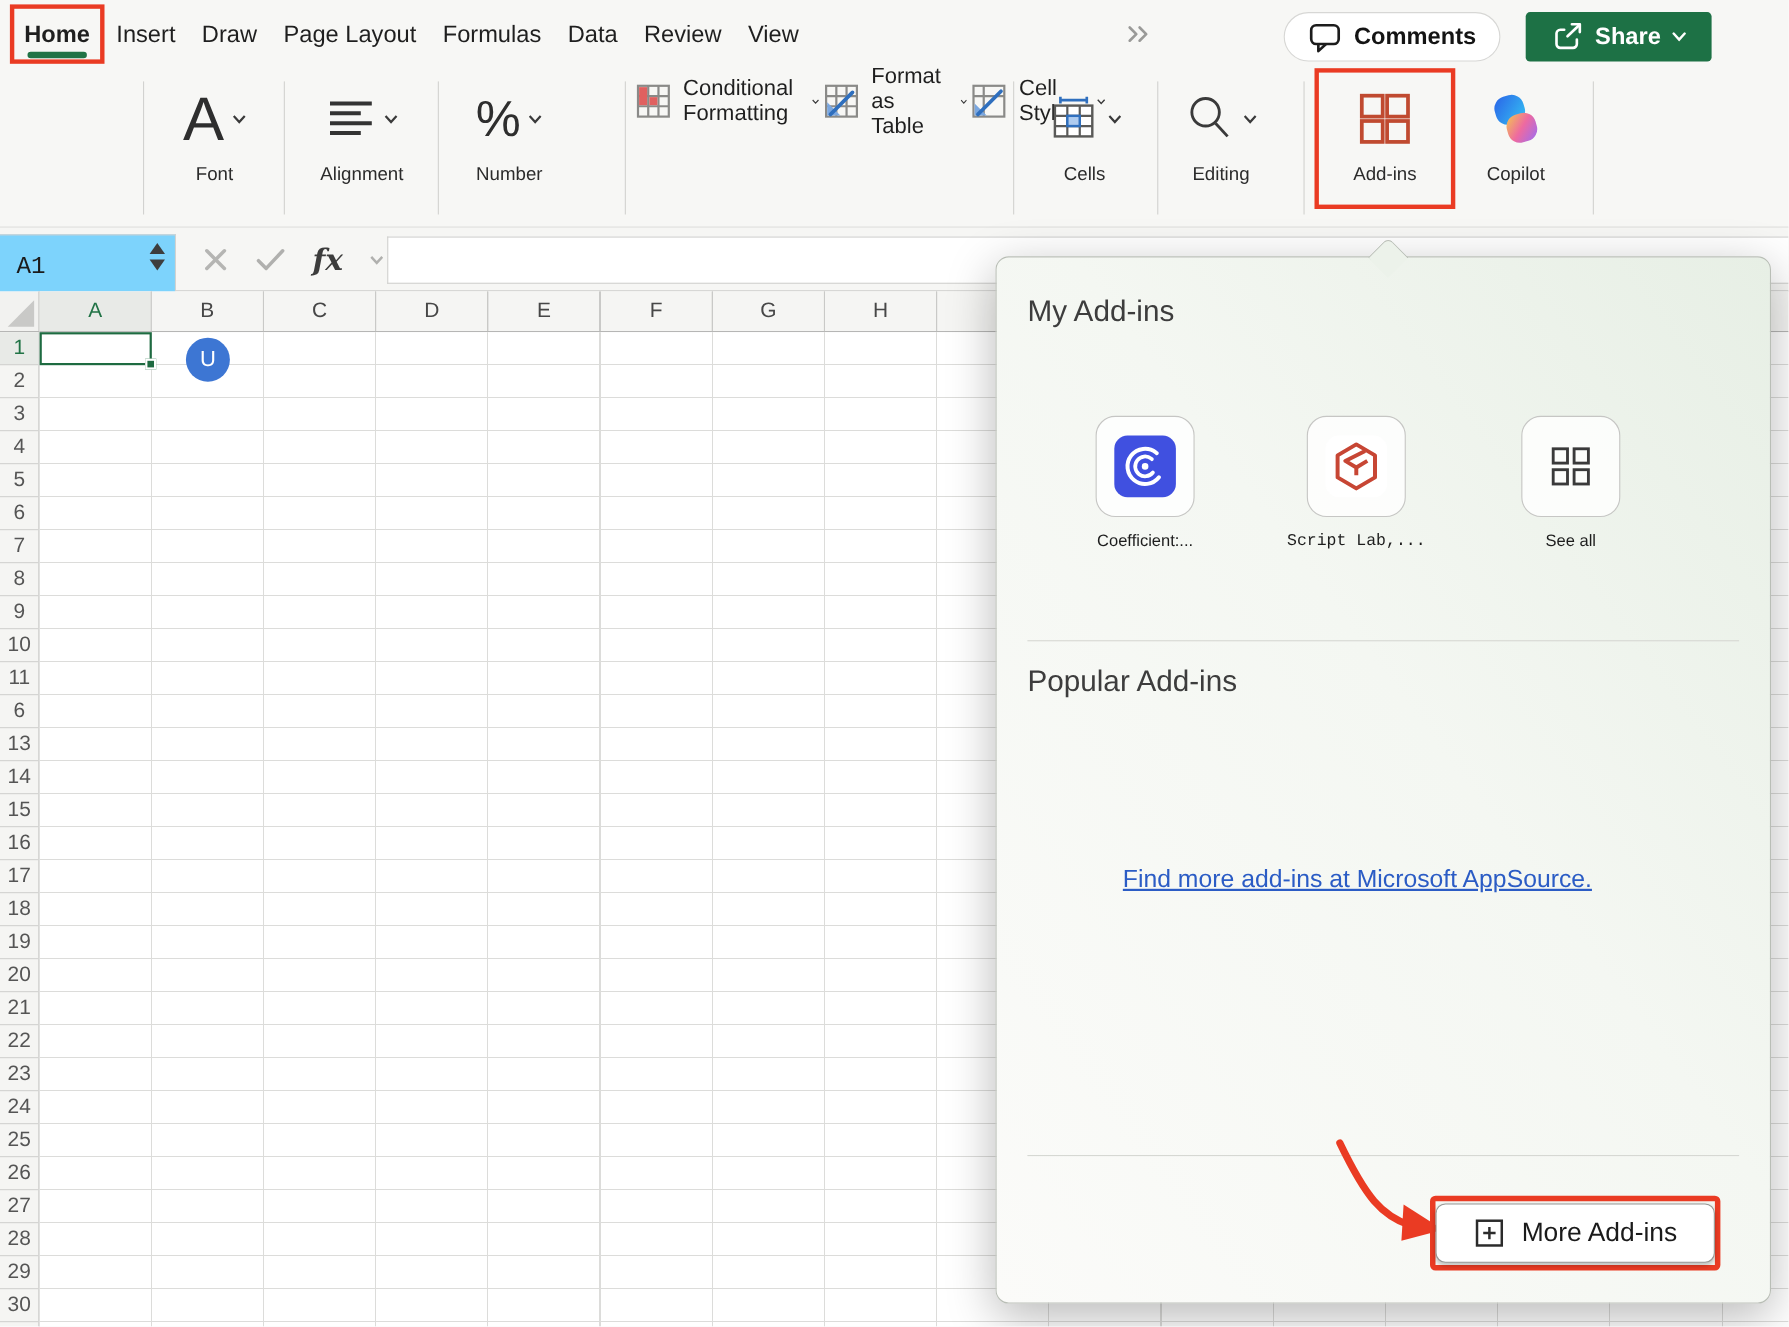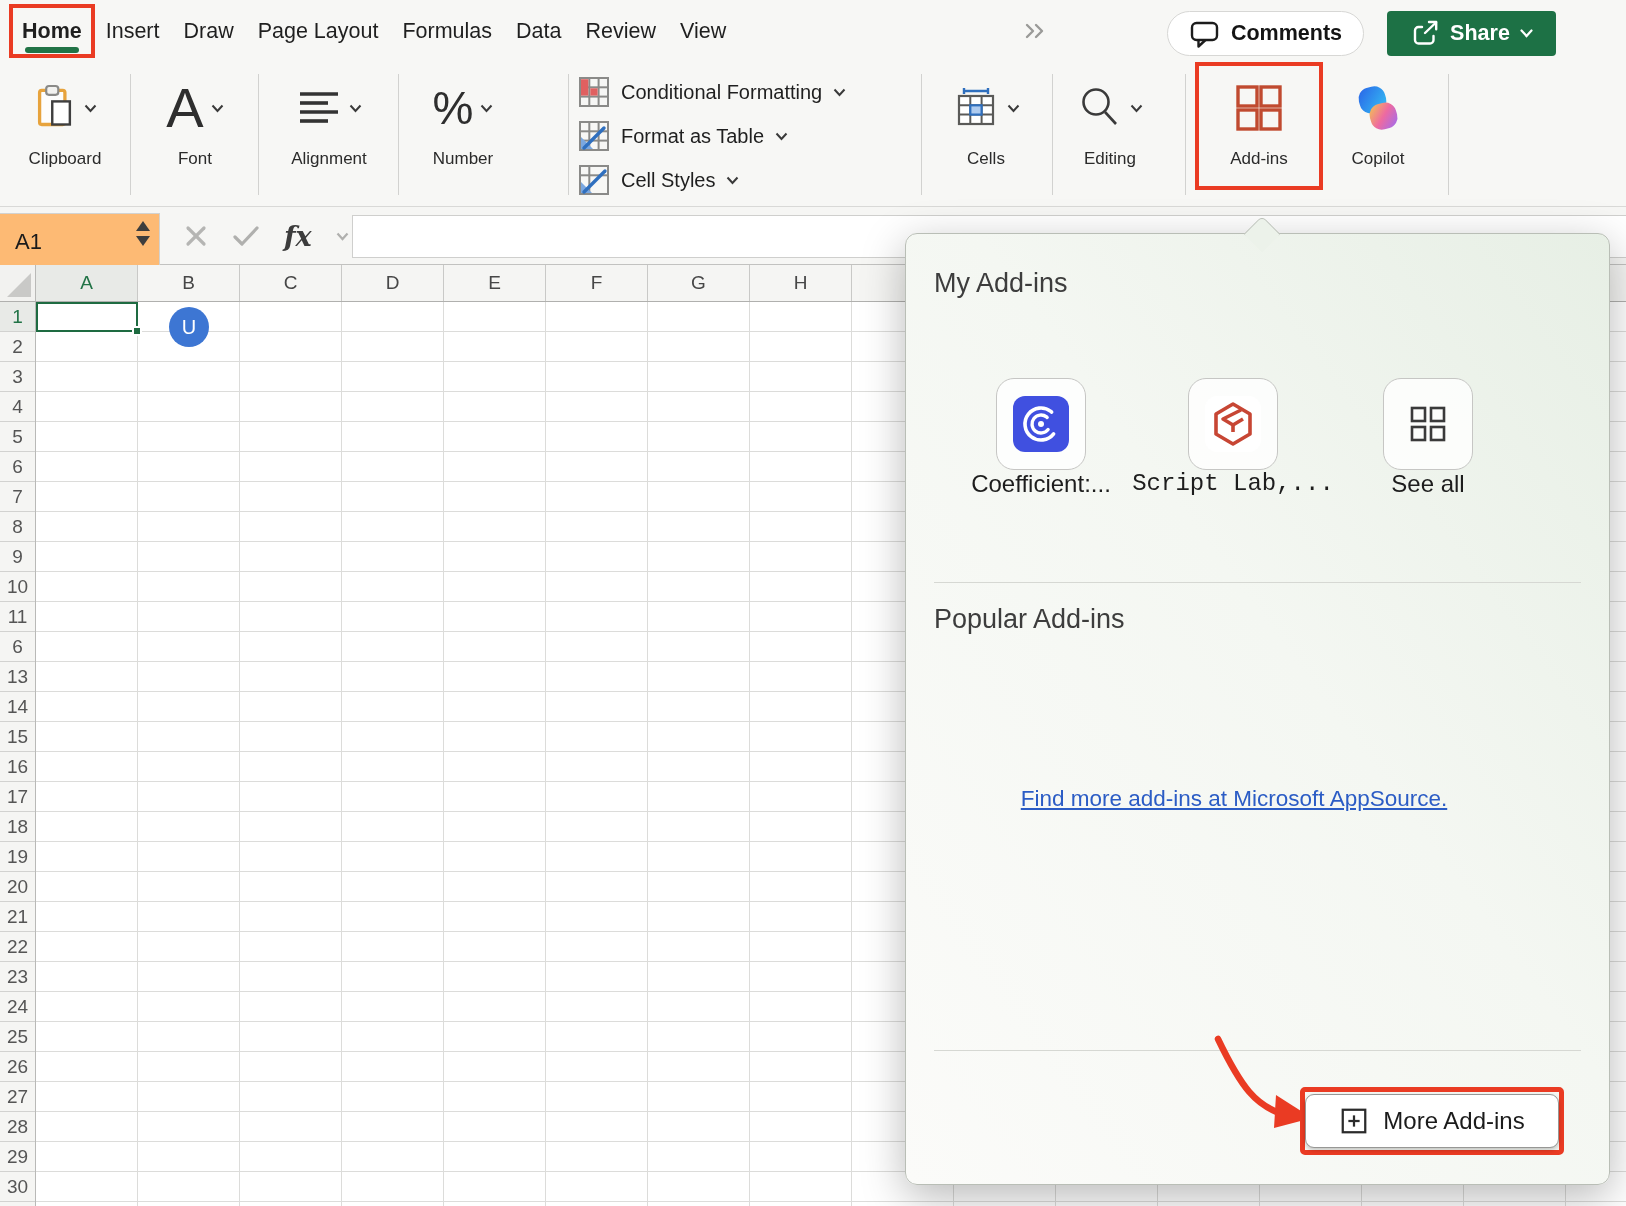--- a/index.html
+++ b/index.html
@@ -25,28 +25,28 @@
   
   #ribbon { position:absolute; left:0; top:62px; width:1626px; height:145px; background:#f7f7f5; border-bottom:1px solid #d9d9d7; }
   .rdiv { position:absolute; top:12px; height:121px; width:1px; background:#d2d2d0; }
   .rgroup { position:absolute; top:0; height:145px; display:flex; flex-direction:column; align-items:center; padding-top:13px; }
   .ricon-row { height:66px; display:flex; align-items:center; gap:7px; }
   .rlabel { margin-top:7px; font-size:17px; color:#2b2b2b; text-align:center; line-height:22px; white-space:nowrap; }
   .chev { width:13px; height:9px; }
   .glyph-font { font-size:56px; font-weight:400; color:#2e2e2e; line-height:56px; }
   .glyph-pct { font-size:46px; font-weight:400; color:#2e2e2e; line-height:50px; }
 
-  #styles-group { display:flex; flex-direction:column; align-items:flex-start; gap:4px; padding-top:10px; }
+  #styles-group { display:flex; flex-direction:row; align-items:flex-start; gap:4px; padding-top:10px; }
   .style-row { height:40px; display:flex; align-items:center; gap:11px; font-size:20px; color:#1f1f1f; }
 
   #addins-annotation { position:absolute; left:1195px; top:0; width:128px; height:128px; border:4px solid #EA3B23; pointer-events:none; }
 
   
   #fbar { position:absolute; left:0; top:207px; width:1626px; height:58px; background:#f6f6f4; border-bottom:1px solid #c2c2c0; }
-  #namebox { position:absolute; left:0; top:6px; width:160px; height:58px; background:#fdba74; border:1px solid #d2d2d0; border-left:none; display:flex; align-items:center; padding-left:15px; font-size:22px; color:#1b1b1b; }
+  #namebox { position:absolute; left:0; top:6px; width:160px; height:58px; background:#7dd3fc; border:1px solid #d2d2d0; border-left:none; display:flex; align-items:center; padding-left:15px; font-size:22px; color:#1b1b1b;font-family:Liberation Mono, monospace; }
   #namebox-spin { position:absolute; right:9px; top:7px; display:flex; flex-direction:column; gap:5px; }
   .tri-up { width:0; height:0; border-left:7px solid transparent; border-right:7px solid transparent; border-bottom:10px solid #3d3d3d; }
   .tri-dn { width:0; height:0; border-left:7px solid transparent; border-right:7px solid transparent; border-top:10px solid #3d3d3d; }
   #fbar-icons { position:absolute; left:172px; top:0; height:58px; display:flex; align-items:center; gap:24px; padding-left:12px; }
   .fx-label { font-family:"DejaVu Serif","Liberation Serif",serif; font-style:italic; font-weight:600; font-size:27px; color:#3c3c3c; }
   #formula-input { position:absolute; left:352px; top:8px; width:1274px; height:43px; background:#fff; border:1px solid #cfcfcd; border-right:none; }
 
   
   #sheet { position:absolute; left:0; top:265px; width:1626px; height:941px; background:#fff; }
   #corner { position:absolute; left:0; top:0; width:36px; height:37px; background:#f2f2f0; border-right:1px solid #b9b9b7; border-bottom:1px solid #b0b0ae; }
@@ -68,21 +68,21 @@
 
   
   #popup { position:absolute; left:905px; top:233px; width:705px; height:952px; border-radius:12px;
     background:linear-gradient(to top right, #fbfbf9 0%, #f4f7f2 55%, #e7efe5 100%);
     border:1px solid #b9beb6; box-shadow:0 12px 44px rgba(0,0,0,.28); z-index:50; }
   #popup-bump { position:absolute; left:343px; top:-13px; width:26px; height:26px; background:#ecf2ea; border-top:1px solid #b9beb6; border-left:1px solid #b9beb6; border-radius:6px 0 0 0; transform:rotate(45deg); }
   #popup-title { position:absolute; left:28px; top:34px; font-size:27px; color:#3d3d3d; }
   .tilecol { position:absolute; top:144px; width:150px; display:flex; flex-direction:column; align-items:center; }
   #tilecol-0 { left:60px; } #tilecol-1 { left:252px;font-family:Liberation Mono, monospace; } #tilecol-2 { left:447px; }
   .tile { width:90px; height:92px; border:1.5px solid #c6c6c4; border-radius:18px; background:rgba(255,255,255,.8); display:flex; align-items:center; justify-content:center; }
-  .tile-label { font-size:24px; color:#1d1d1d; white-space:nowrap; }
+  .tile-label { margin-top:13px; font-size:15px; color:#1d1d1d; white-space:nowrap; }
   .appicon { width:56px; height:56px; border-radius:12px; display:flex; align-items:center; justify-content:center; }
   #coefficient-appicon { background:#4050e0; }
   #scriptlab-appicon { background:#fff; }
   .pdivider { position:absolute; left:28px; right:28px; height:1px; background:#d6d8d3; }
   #popular-title { position:absolute; left:28px; top:370px; font-size:27px; color:#3d3d3d; }
   #appsource-link { position:absolute; left:0; width:656px; top:552px; text-align:center; font-size:22.5px; color:#2b5cc5; text-decoration:underline; }
   #more-annotation { position:absolute; left:394px; top:853px; width:264px; height:68px; border:5px solid #EA3B23; border-radius:5px; display:flex; align-items:center; justify-content:center; }
   #more-btn { width:288px; height:54px; background:#fff; border:1px solid #979795; border-radius:9px; box-shadow:0 2px 4px rgba(0,0,0,.22); display:flex; align-items:center; justify-content:center; gap:14px; font-size:24px; color:#1b1b1b; }
   #arrow-annotation { position:absolute; left:298px; top:793px; width:112px; height:115px; }
 </style>
@@ -134,35 +134,20 @@
 <div id="ribbon">
   <div class="rdiv" style="left:130px"></div>
   <div class="rdiv" style="left:258px"></div>
   <div class="rdiv" style="left:398px"></div>
   <div class="rdiv" style="left:568px"></div>
   <div class="rdiv" style="left:921px"></div>
   <div class="rdiv" style="left:1052px"></div>
   <div class="rdiv" style="left:1185px"></div>
   <div class="rdiv" style="left:1448px"></div>
 
-  <div class="rgroup" style="left:8px; width:114px;">
-    <div class="ricon-row">
-      <span>
-        <svg width="44" height="52" viewBox="0 0 40 46" fill="none">
-            <rect x="6" y="7" width="23" height="31" rx="2" stroke="#e7a33c" stroke-width="3" fill="#fdfdfc"></rect>
-            <rect x="12" y="3" width="11" height="8" rx="2.5" stroke="#8a8a88" stroke-width="2" fill="#f2f2f0"></rect>
-            <rect x="17.5" y="17" width="16" height="21" fill="#fff" stroke="#3f3f3f" stroke-width="2.2"></rect>
-          </svg>
-      </span>
-      <svg class="chev" viewBox="0 0 13 9" fill="none" stroke="#3a3a3a" stroke-width="2">
-          <path d="M1.5 1.5 L6.5 7 L11.5 1.5"></path>
-        </svg>
-    </div>
-    <div class="rlabel">Clipboard</div>
-  </div>
 
   <div class="rgroup" style="left:140px; width:110px;">
     <div class="ricon-row">
       <span class="glyph-font">A</span>
       <svg class="chev" viewBox="0 0 13 9" fill="none" stroke="#3a3a3a" stroke-width="2">
           <path d="M1.5 1.5 L6.5 7 L11.5 1.5"></path>
         </svg>
     </div>
     <div class="rlabel">Font</div>
   </div>

